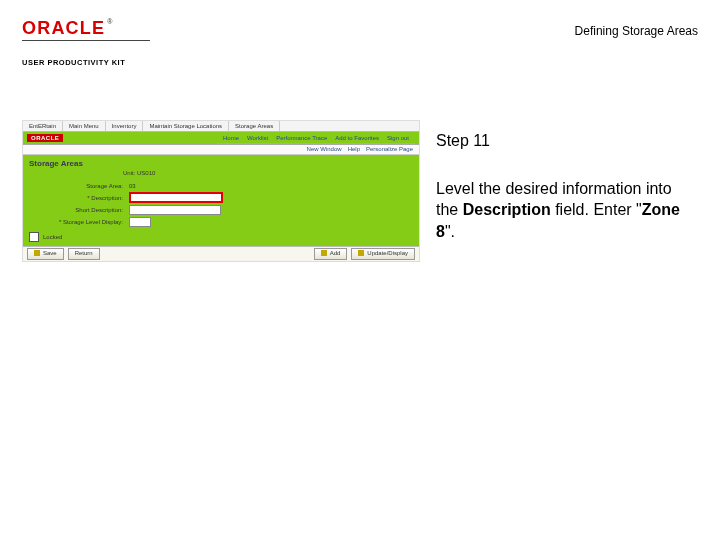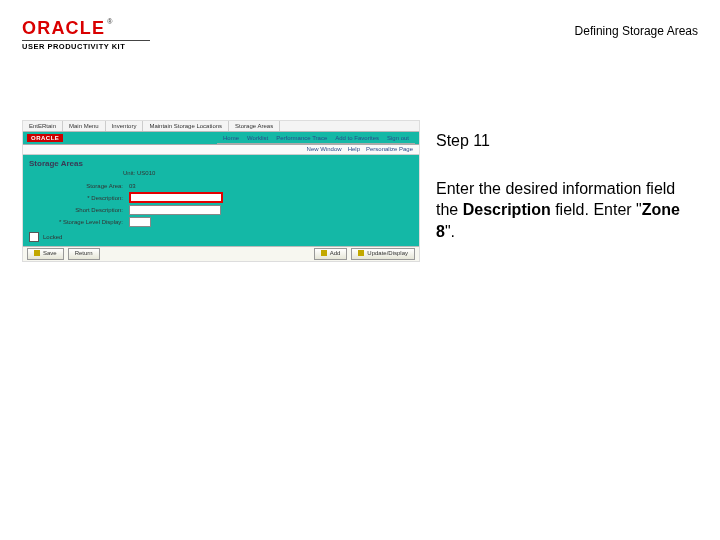--- a/index.html
+++ b/index.html
@@ -47,21 +47,21 @@
     height: 1px;
     background: #444;
     width: 128px;
     margin-top: 1px;
   }
   .upk {
     font-size: 7.5px;
     letter-spacing: 0.5px;
     color: #000;
     font-weight: bold;
-    margin-top: 1px;
+    margin-top: 17px;
   }
   .title {
     position: absolute;
     right: 0;
     top: 6px;
     font-size: 12px;
     color: #000;
   }
   
   .content {
@@ -70,21 +70,21 @@
     left: 22px;
     right: 22px;
   }
   .screenshot {
     position: absolute;
     left: 0;
     top: 0;
     width: 396px;
     height: 140px;
     border: 1px solid #ddd;
-    background: #14b8a6;
+    background: #84cc16;
     font-size: 6px;
     color: #333;
   }
   .ss-tabs {
     display: flex;
     height: 10px;
     background: #f4f4f4;
     border-bottom: 1px solid #bbb;
   }
   .ss-tab {
@@ -295,21 +295,21 @@
         <div class="ss-btn"><span class="ico"></span><span>Save</span></div>
         <div class="ss-btn"><span>Return</span></div>
         <div class="ss-spacer"></div>
         <div class="ss-btn"><span class="ico"></span><span>Add</span></div>
         <div class="ss-btn"><span class="ico"></span><span>Update/Display</span></div>
       </div>
     </div>
 
     <div class="instr">
       <div class="step-label">Step 11</div>
-      <div>Enter the desired information field</div>
+      <div>Level the desired information into</div>
       <div>
         <span>the </span><span class="bold">Description</span><span> field. Enter "</span><span class="bold">Zone 8</span><span>".</span>
       </div>
     </div>
 
   </div>
 
 </div>
 
 </body></html>

